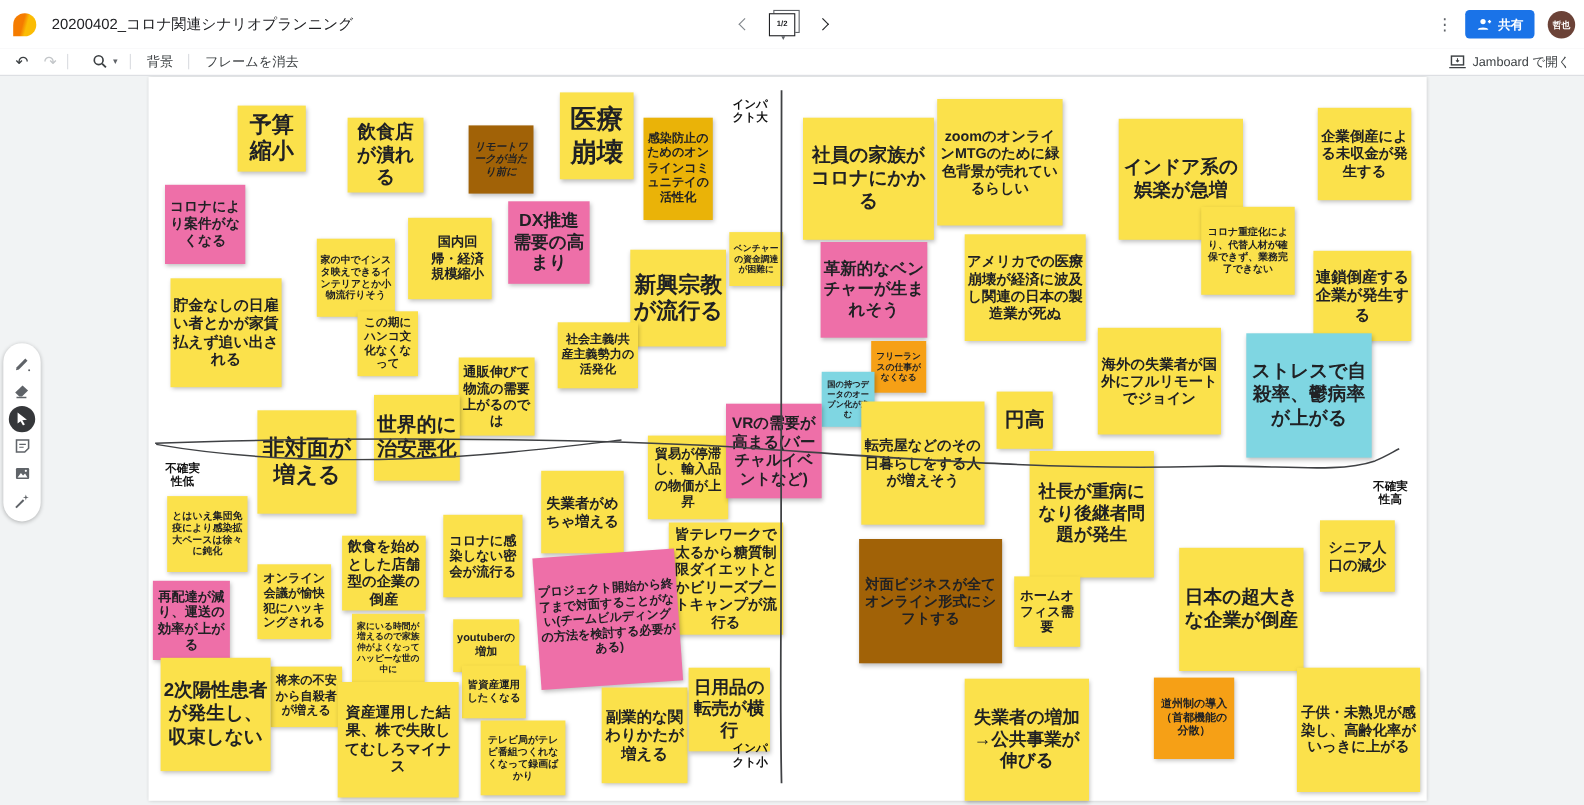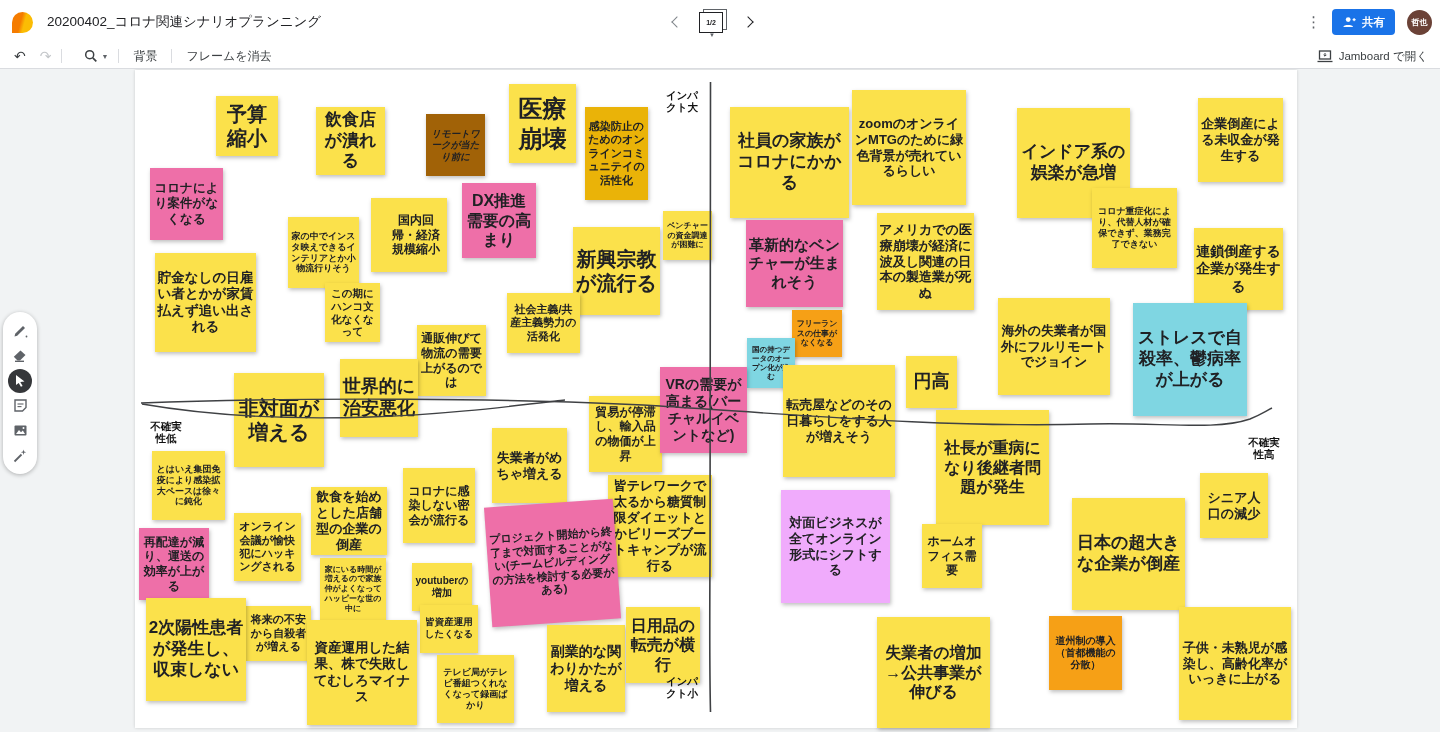--- a/index.html
+++ b/index.html
@@ -134,46 +134,46 @@
     <div class="note" style="left: 234px; top: 373px; width: 90px; height: 94px; font-size: 20px; background: rgb(251, 225, 75);">非対面が増える</div>
     <div class="note" style="left: 152px; top: 451px; width: 73px; height: 69px; font-size: 9px; background: rgb(251, 225, 75);">とはいえ集団免疫により感染拡大ペースは徐々に鈍化</div>
     <div class="note" style="left: 730px; top: 107px; width: 119px; height: 111px; font-size: 17px; background: rgb(251, 225, 75);">社員の家族がコロナにかかる</div>
     <div class="note" style="left: 746px; top: 220px; width: 97px; height: 87px; font-size: 15px; background: rgb(238, 111, 168);">革新的なベンチャーが生まれそう</div>
     <div class="note" style="left: 792px; top: 310px; width: 50px; height: 47px; font-size: 8px; background: rgb(246, 160, 22);">フリーランスの仕事がなくなる</div>
     <div class="note" style="left: 747px; top: 338px; width: 48px; height: 50px; font-size: 7.5px; background: rgb(127, 214, 226);">国の持つデータのオープン化が進む</div>
     <div class="note" style="left: 589px; top: 396px; width: 73px; height: 76px; font-size: 12px; background: rgb(251, 225, 75);">貿易が停滞し、輸入品の物価が上昇</div>
     <div class="note" style="left: 660px; top: 367px; width: 87px; height: 86px; font-size: 14px; background: rgb(238, 111, 168);">VRの需要が高まる(バーチャルイベントなど)</div>
     <div class="note" style="left: 492px; top: 428px; width: 75px; height: 75px; font-size: 13px; background: rgb(251, 225, 75);">失業者がめちゃ増える</div>
     <div class="note" style="left: 852px; top: 90px; width: 114px; height: 115px; font-size: 13px; background: rgb(251, 225, 75);">zoomのオンラインMTGのために緑色背景が売れているらしい</div>
-    <div class="note" style="left: 877px; top: 213px; width: 97px; height: 97px; font-size: 13px; background: rgb(251, 225, 75);">アメリカでの医療崩壊が経済に波及し関連の日本の製造業が死ぬ</div>
+    <div class="note" style="left: 877px; top: 213px; width: 110px; height: 97px; font-size: 13px; background: rgb(251, 225, 75);">アメリカでの医療崩壊が経済に波及し関連の日本の製造業が死ぬ</div>
     <div class="note" style="left: 1017px; top: 108px; width: 113px; height: 110px; font-size: 17px; background: rgb(251, 225, 75);">インドア系の娯楽が急増</div>
     <div class="note" style="left: 1092px; top: 188px; width: 85px; height: 80px; font-size: 9px; background: rgb(251, 225, 75);">コロナ重症化により、代替人材が確保できず、業務完了できない</div>
     <div class="note" style="left: 1198px; top: 98px; width: 85px; height: 84px; font-size: 13px; background: rgb(251, 225, 75);">企業倒産による未収金が発生する</div>
     <div class="note" style="left: 1194px; top: 228px; width: 89px; height: 82px; font-size: 14px; background: rgb(251, 225, 75);">連鎖倒産する企業が発生する</div>
     <div class="note" style="left: 998px; top: 298px; width: 112px; height: 97px; font-size: 13px; background: rgb(251, 225, 75);">海外の失業者が国外にフルリモートでジョイン</div>
     <div class="note" style="left: 1133px; top: 303px; width: 114px; height: 113px; font-size: 17px; background: rgb(127, 214, 226);">ストレスで自殺率、鬱病率が上がる</div>
     <div class="note" style="left: 906px; top: 356px; width: 51px; height: 52px; font-size: 18px; background: rgb(251, 225, 75);">円高</div>
     <div class="note" style="left: 783px; top: 365px; width: 112px; height: 112px; font-size: 13px; background: rgb(251, 225, 75);">転売屋などのその日暮らしをする人が増えそう</div>
     <div class="note" style="left: 936px; top: 410px; width: 113px; height: 115px; font-size: 16px; background: rgb(251, 225, 75);">社長が重病になり後継者問題が発生</div>
     <div class="note" style="left: 1200px; top: 473px; width: 68px; height: 65px; font-size: 13px; background: rgb(251, 225, 75);">シニア人口の減少</div>
     <div class="note" style="left: 1072px; top: 498px; width: 113px; height: 112px; font-size: 17px; background: rgb(251, 225, 75);">日本の超大きな企業が倒産</div>
     <div class="note" style="left: 1049px; top: 616px; width: 73px; height: 74px; font-size: 10px; background: rgb(246, 160, 22);">道州制の導入（首都機能の分散）</div>
     <div class="note" style="left: 1179px; top: 607px; width: 112px; height: 113px; font-size: 13px; background: rgb(251, 225, 75);">子供・未熟児が感染し、高齢化率がいっきに上がる</div>
-    <div class="note" style="left: 781px; top: 490px; width: 109px; height: 113px; font-size: 13px; background: #f0abfc;">対面ビジネスが全てオンライン形式にシフトする</div>
+    <div class="note" style="left: 781px; top: 490px; width: 130px; height: 113px; font-size: 13px; background: #a16207;">対面ビジネスが全てオンライン形式にシフトする</div>
     <div class="note" style="left: 922px; top: 524px; width: 60px; height: 64px; font-size: 12px; background: rgb(251, 225, 75);">ホームオフィス需要</div>
     <div class="note" style="left: 877px; top: 617px; width: 113px; height: 111px; font-size: 16px; background: rgb(251, 225, 75);">失業者の増加→公共事業が伸びる</div>
     <div class="note" style="left: 608px; top: 475px; width: 104px; height: 102px; font-size: 13px; background: rgb(251, 225, 75);">皆テレワークで太るから糖質制限ダイエットとかビリーズブートキャンプが流行る</div>
     <div class="note" style="left: 488px; top: 503px; width: 129px; height: 120px; font-size: 11px; background: rgb(238, 111, 168); transform: rotate(-4deg);">プロジェクト開始から終了まで対面することがない(チームビルディングの方法を検討する必要がある)</div>
     <div class="note" style="left: 547px; top: 625px; width: 78px; height: 87px; font-size: 14px; background: rgb(251, 225, 75);">副業的な関わりかたが増える</div>
     <div class="note" style="left: 626px; top: 607px; width: 74px; height: 76px; font-size: 16px; background: rgb(251, 225, 75);">日用品の転売が横行</div>
     <div class="note" style="left: 403px; top: 468px; width: 72px; height: 75px; font-size: 12px; background: rgb(251, 225, 75);">コロナに感染しない密会が流行る</div>
     <div class="note" style="left: 311px; top: 487px; width: 76px; height: 68px; font-size: 13px; background: rgb(251, 225, 75);">飲食を始めとした店舗型の企業の倒産</div>
     <div class="note" style="left: 320px; top: 558px; width: 66px; height: 62px; font-size: 8px; background: rgb(251, 225, 75);">家にいる時間が増えるので家族仲がよくなってハッピーな世の中に</div>
     <div class="note" style="left: 412px; top: 563px; width: 60px; height: 48px; font-size: 10px; background: rgb(251, 225, 75);">youtuberの増加</div>
-    <div class="note" style="left: 420px; top: 605px; width: 58px; height: 48px; font-size: 9.5px; background: rgb(251, 225, 75); font-family: Liberation Mono, monospace;">皆資産運用したくなる</div>
+    <div class="note" style="left: 420px; top: 605px; width: 58px; height: 48px; font-size: 9.5px; background: rgb(251, 225, 75);">皆資産運用したくなる</div>
     <div class="note" style="left: 234px; top: 513px; width: 67px; height: 68px; font-size: 11px; background: rgb(251, 225, 75);">オンライン会議が愉快犯にハッキングされる</div>
     <div class="note" style="left: 139px; top: 528px; width: 70px; height: 72px; font-size: 12px; background: rgb(238, 111, 168);">再配達が減り、運送の効率が上がる</div>
     <div class="note" style="left: 246px; top: 606px; width: 65px; height: 55px; font-size: 11px; background: rgb(251, 225, 75);">将来の不安から自殺者が増える</div>
     <div class="note" style="left: 146px; top: 598px; width: 100px; height: 103px; font-size: 17px; background: rgb(251, 225, 75);">2次陽性患者が発生し、収束しない</div>
     <div class="note" style="left: 307px; top: 620px; width: 110px; height: 105px; font-size: 13.5px; background: rgb(251, 225, 75);">資産運用した結果、株で失敗してむしろマイナス</div>
     <div class="note" style="left: 437px; top: 655px; width: 77px; height: 68px; font-size: 9px; background: rgb(251, 225, 75);">テレビ局がテレビ番組つくれなくなって録画ばかり</div>
   </div>
 
 <svg class="axes-svg" width="1440" height="732">
   <path d="M710.5,82 C709,220 711.5,420 710,560 C709.5,640 710,690 710.5,712" fill="none" stroke="#3f4144" stroke-width="1.6"></path>

